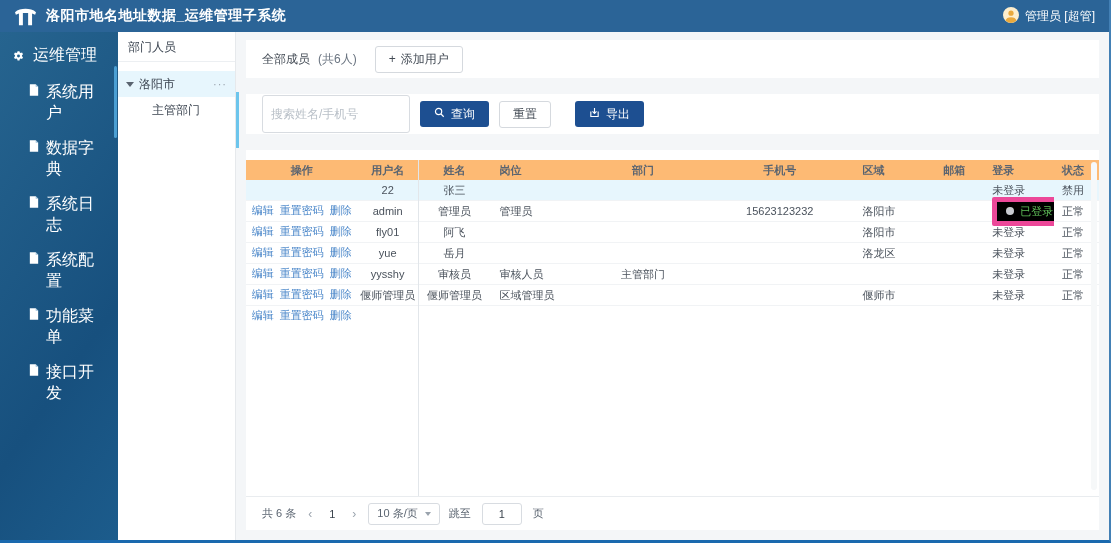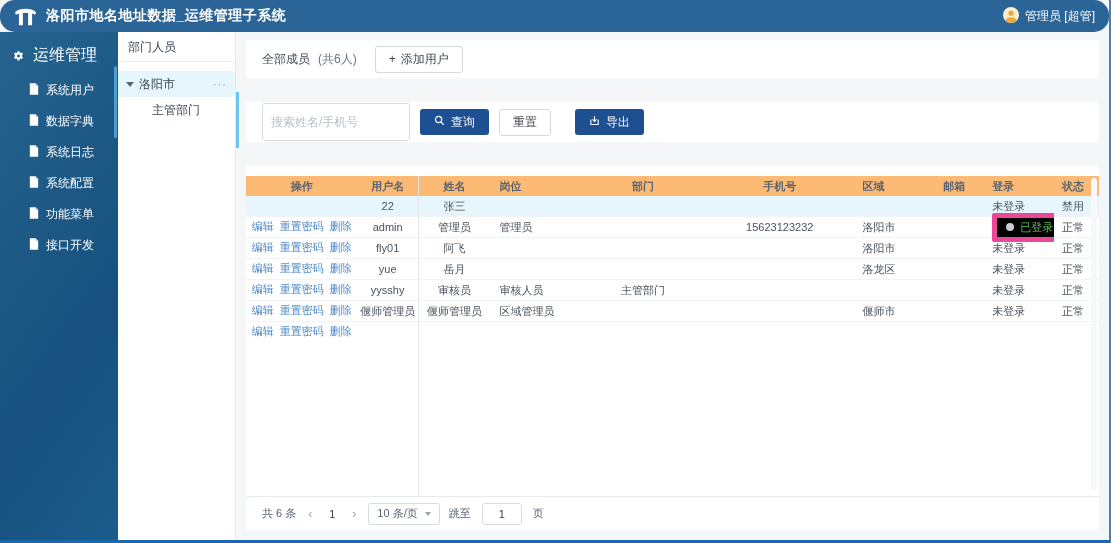--- a/index.html
+++ b/index.html
@@ -3,52 +3,52 @@
 <meta charset="utf-8">
 <style>
   * { margin:0; padding:0; box-sizing:border-box; }
   html,body { width:1111px; height:543px; overflow:hidden;
     font-family:"Liberation Sans","DejaVu Sans",sans-serif; }
   .app { width:1111px; height:543px; display:flex; flex-direction:column;
     border-right:2px solid #4380b5; border-bottom:3px solid #1a69ae; background:#f4f6f8; }
 
   
   .header { height:32px; flex:none; background:var(--header-bg,#2b6497); color:#fff;
-    display:flex; align-items:center; padding:0 14px;border-radius:15px; }
+    display:flex; align-items:center; padding:0 14px; }
   .logo { display:flex; align-items:center; margin-right:9px; }
   .app-title { font-size:14px; font-weight:bold; letter-spacing:.5px; }
   .header-right { margin-left:auto; display:flex; align-items:center; gap:6px; font-size:12px; }
 
   .body-row { flex:1; display:flex; min-height:0; }
 
   
   .sidebar { width:118px; flex:none; color:#fff; position:relative;
     background:linear-gradient(125deg,#26648f 0%,#17507e 65%,#1c5c8c 100%); }
   .side-top { height:30px; display:flex; align-items:center; justify-content:space-between;
     padding:0 10px; font-size:12px; border-bottom:1px solid rgba(255,255,255,.25); }
   .tri-left { width:0; height:0; border-top:4px solid transparent; border-bottom:4px solid transparent;
     border-right:5px solid #cfe3f1; }
   .side-group { display:flex; align-items:flex-end; gap:8px; padding:13px 10px 9px 12px; font-size:16px; }
-  .side-item { display:flex; align-items:center; gap:7px; padding:7px 10px 7px 29px; font-size:12px; cursor:pointer; }
+  .side-item { display:flex; align-items:flex-start; gap:7px; padding:7px 10px 7px 29px; font-size:16px; cursor:pointer; }
   .side-thumb { position:absolute; right:1px; top:34px; width:3px; height:72px;
     background:#4b9fd3; border-radius:2px; }
 
   
   .dept { width:118px; flex:none; background:#fff; border-right:1px solid #e6e9ec;
     font-size:12px; color:#3b4450; }
   .dept-title { height:30px; line-height:30px; padding:0 10px; border-bottom:1px solid #eceff2; }
   .dept-node { height:26px; display:flex; align-items:center; gap:5px; padding:0 8px;
     background:var(--selected-row,#e7f6fd); margin-top:9px; cursor:pointer; }
   .caret-down { width:0; height:0; border-left:4px solid transparent; border-right:4px solid transparent;
     border-top:5px solid #5a6470; }
   .dept-more { margin-left:auto; color:#9aa3ad; font-size:11px; letter-spacing:1px; cursor:pointer; }
   .dept-child { height:26px; line-height:26px; padding-left:34px; cursor:pointer; }
 
   
-  .main { flex:1; min-width:0; display:flex; flex-direction:column; gap:24px;
+  .main { flex:1; min-width:0; display:flex; flex-direction:column; gap:16px;
     padding:8px 10px 10px; position:relative;justify-content:center; }
   .main-thumb { position:absolute; left:0; top:60px; width:3px; height:56px; background:#6cc5ec; }
 
   .members-bar { background:#fff; height:38px; flex:none; display:flex; align-items:center;
     gap:8px; padding:0 16px; font-size:12px; color:#424a54; }
   .members-count { color:#6a7480; margin-right:10px; }
   .btn-outline { border:1px solid #d5d9de; border-radius:3px; background:#fff; height:27px;
     display:inline-flex; align-items:center; gap:5px; padding:0 13px; font-size:12px;
     color:#424a54; cursor:pointer; }
 

